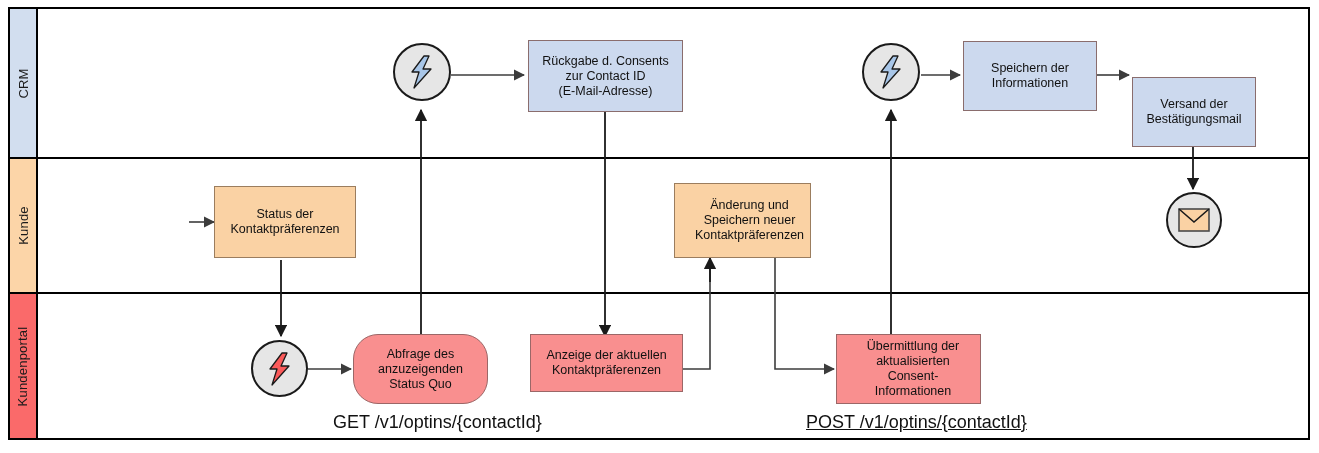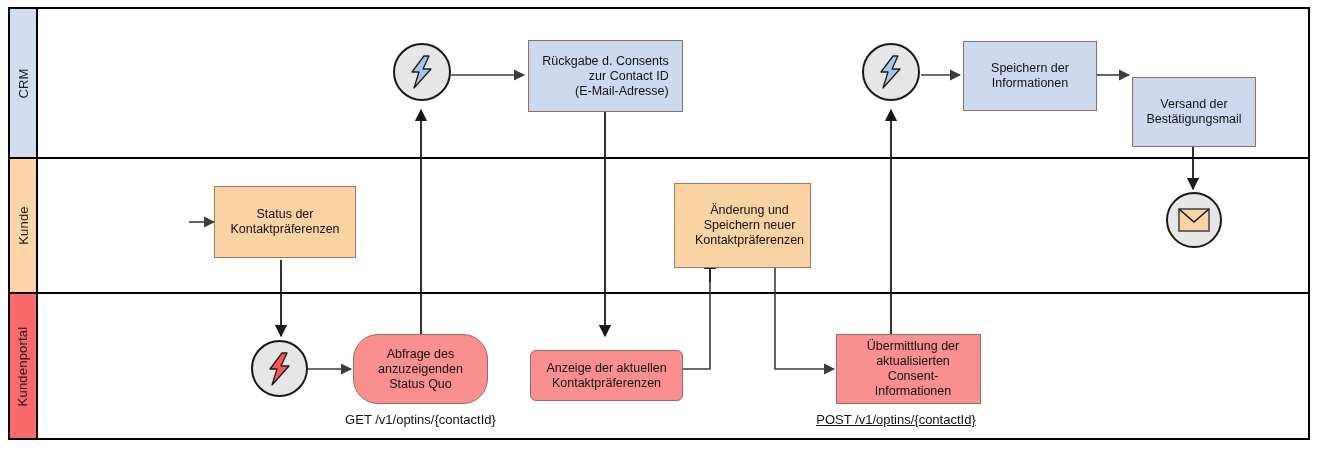--- a/index.html
+++ b/index.html
@@ -101,21 +101,21 @@
     position: absolute;
     left: 0; top: 0;
     width: 1319px;
     height: 453px;
     pointer-events: none;
     z-index: 3;
   }
   
   .api-label {
     position: absolute;
-    font-size: 13px;
+    font-size: 18px;
     color: #111111;
     white-space: nowrap;
     text-align: center;
     z-index: 5;
   }
 </style>
 </head>
 <body>
 
 <div id="canvas">
@@ -187,21 +187,21 @@
     </g>
   </svg>
 
   <div class="event" style="left:393px; top:43px; width:58px; height:58px;">
     <svg width="26" height="34" viewBox="0 0 26 34">
       <path d="M15 1 L3 17 L10 17 L5 33 L22 14 L14 14 L20 1 Z" fill="#a8c6e8" stroke="#1a1a1a" stroke-width="1.3" stroke-linejoin="round"></path>
     </svg>
   </div>
 
   <div class="task blue" style="left:528px; top:40px; width:155px; height:72px;">
-    <span style="white-space:pre-line;text-align:right;">Rückgabe d. Consents
+    <span style="white-space:pre-line;">Rückgabe d. Consents
 zur Contact ID
 (E-Mail-Adresse)</span>
   </div>
 
   <div class="event" style="left:862px; top:43px; width:58px; height:58px;">
     <svg width="26" height="34" viewBox="0 0 26 34">
       <path d="M15 1 L3 17 L10 17 L5 33 L22 14 L14 14 L20 1 Z" fill="#a8c6e8" stroke="#1a1a1a" stroke-width="1.3" stroke-linejoin="round"></path>
     </svg>
   </div>
 
@@ -214,21 +214,21 @@
     <span style="white-space:pre-line;">Versand der
 Bestätigungsmail</span>
   </div>
 
 
   <div class="task orange" style="left:214px; top:186px; width:142px; height:72px;">
     <span style="white-space:pre-line;">Status der
 Kontaktpräferenzen</span>
   </div>
 
-  <div class="task orange" style="left:674px; top:183px; width:137px; height:85px;padding-left:18px;">
+  <div class="task orange" style="left:674px; top:183px; width:137px; height:75px;padding-left:18px;">
     <span style="white-space:pre-line;">Änderung und
 Speichern neuer
 Kontaktpräferenzen</span>
   </div>
 
   <div class="event" style="left:1166px; top:192px; width:56px; height:56px;">
     <svg width="32" height="24" viewBox="0 0 32 24">
       <rect x="1" y="1" width="30" height="22" fill="#fad2a4" stroke="#4a4a4a" stroke-width="1.6"></rect>
       <path d="M1 1 L16 14 L31 1" fill="none" stroke="#1a1a1a" stroke-width="1.6"></path>
     </svg>
@@ -239,21 +239,21 @@
       <path d="M15 1 L3 17 L10 17 L5 33 L22 14 L14 14 L20 1 Z" fill="#fa5a5a" stroke="#1a1a1a" stroke-width="1.3" stroke-linejoin="round"></path>
     </svg>
   </div>
 
   <div class="task red" style="left:353px; top:334px; width:135px; height:70px;border-radius:25px;">
     <span style="white-space:pre-line;">Abfrage des
 anzuzeigenden
 Status Quo</span>
   </div>
 
-  <div class="task red" style="left:530px; top:350px; width:153px; height:51px;border-radius:6px;">
+  <div class="task red" style="left:530px; top:334px; width:153px; height:58px;">
     <span style="white-space:pre-line;">Anzeige der aktuellen
 Kontaktpräferenzen</span>
   </div>
 
   <div class="task red" style="left:836px; top:334px; width:145px; height:70px;">
     <span style="white-space:pre-line;margin-left:9px;">Übermittlung der
 aktualisierten Consent-
 Informationen</span>
   </div>
 

